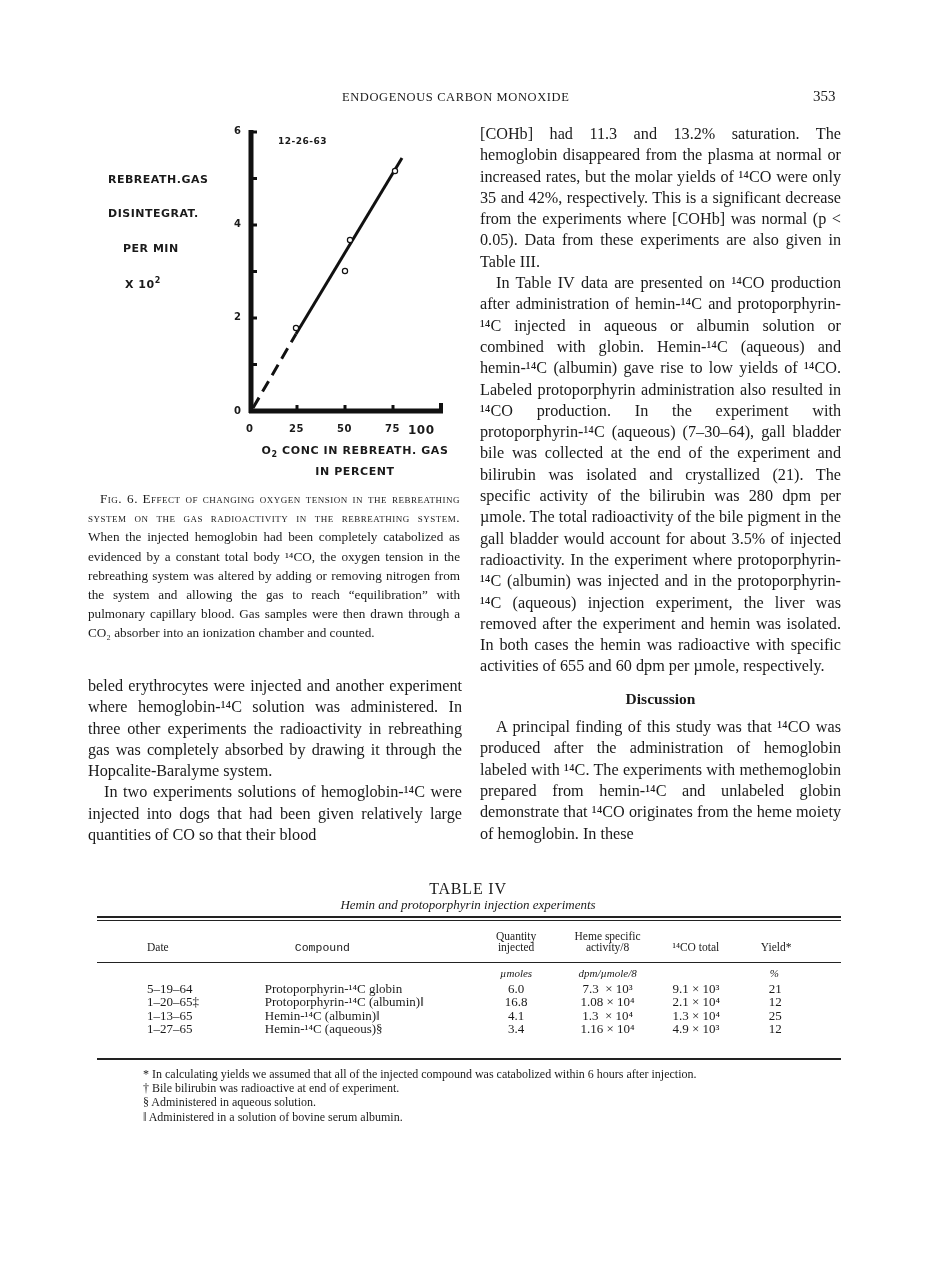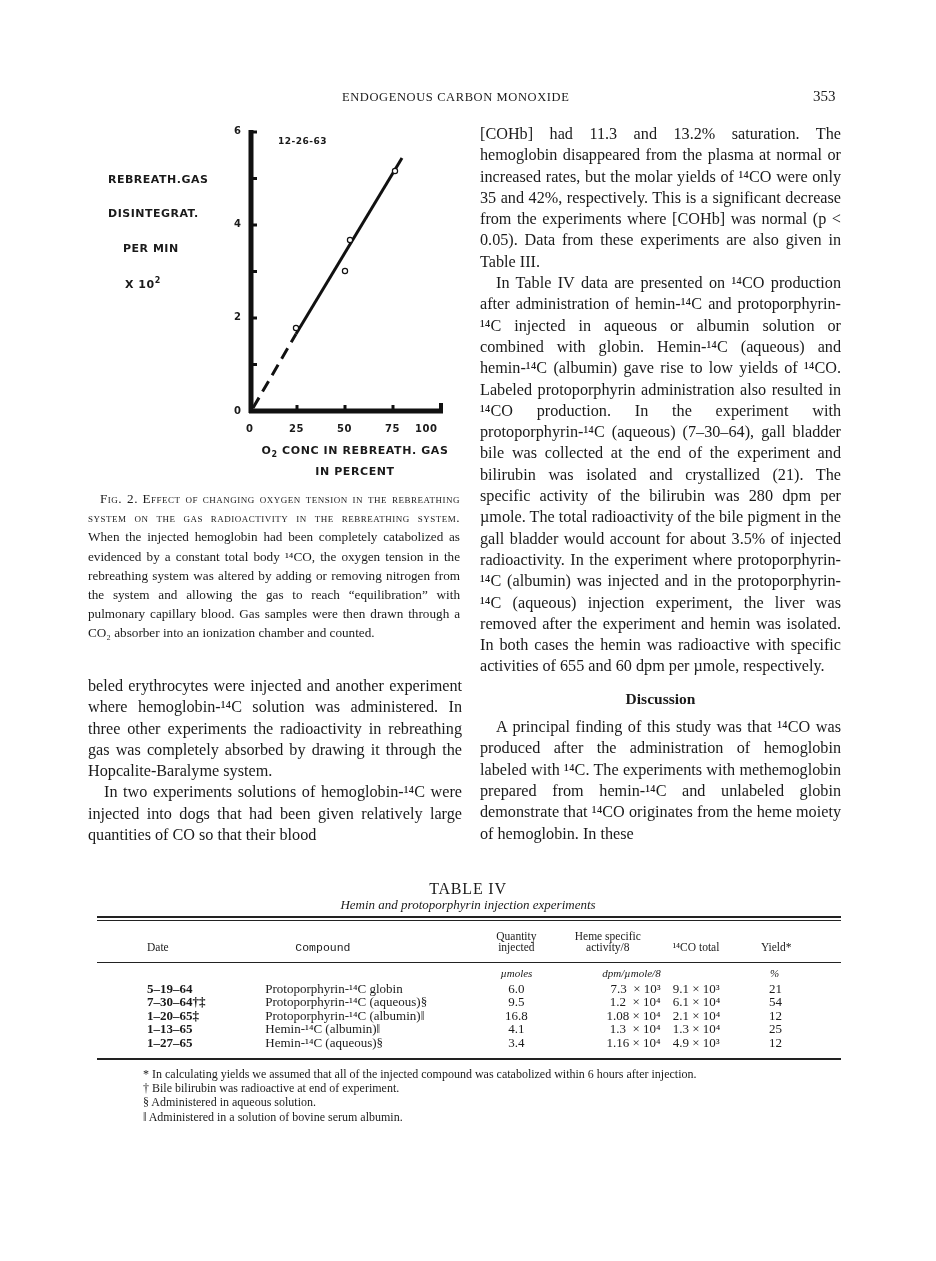--- a/index.html
+++ b/index.html
@@ -29,24 +29,24 @@
   .heading { text-align:center; font-weight:bold; font-size:15.5px; margin:10px 0 8px 0; }
 
   
   .tbl-label { top:880px; left:0; width:936px; text-align:center; font-size:16px; letter-spacing:0.8px; }
   .tbl-title { top:897px; left:0; width:936px; text-align:center; font-size:13px; font-style:italic; }
   .rule { position:absolute; left:97px; width:744px; background:#222; }
   table.data { position:absolute; left:97px; top:925px; width:744px; border-collapse:collapse;
                font-size:13px; line-height:13.5px; }
   table.data th { font-weight:normal; font-size:11.5px; line-height:11px; vertical-align:bottom; padding:6px 0 6px 0; }
   table.data td { padding:0; vertical-align:top; }
-  .c-date { width:135px; text-align:left; padding-left:50px !important;font-weight:bold; }
+  .c-date { width:135px; text-align:left; padding-left:50px !important; }
   .c-comp { width:215px; text-align:left; }
   .c-qty { width:65px; text-align:center; }
-  .c-heme { width:115px; text-align:right; padding-left:8px !important; }
+  .c-heme { width:115px; text-align:center; padding-left:8px !important; }
   .c-co { width:100px; text-align:left; padding-left:12px !important; }
   .c-yield { width:80px; text-align:left; }
   .units td { font-style:italic; font-size:11px; padding-top:8px !important; padding-bottom:1px !important; }
   .footnotes { left:143px; top:1067px; font-size:12px; line-height:14.2px; }
 </style>
 </head>
 <body>
 
 <div class="abs running-head">ENDOGENOUS CARBON MONOXIDE</div>
 <div class="abs page-num">353</div>
@@ -87,29 +87,29 @@
   <div class="abs ylab" style="left:139px;top:7px;font-size:10px;">6</div>
   <div class="abs ylab" style="left:139px;top:100px;font-size:10px;">4</div>
   <div class="abs ylab" style="left:139px;top:193px;font-size:10px;">2</div>
   <div class="abs ylab" style="left:139px;top:287px;font-size:10px;">0</div>
   <div class="abs ylab" style="left:183px;top:18px;font-size:9px;">12-26-63</div>
 
   <div class="abs ylab" style="left:151px;top:305px;font-size:10px;">0</div>
   <div class="abs ylab" style="left:194px;top:305px;font-size:10px;">25</div>
   <div class="abs ylab" style="left:242px;top:305px;font-size:10px;">50</div>
   <div class="abs ylab" style="left:290px;top:305px;font-size:10px;">75</div>
-  <div class="abs ylab" style="left:320px;top:305px;font-size:10px;">100</div>
+  <div class="abs ylab" style="left:313px;top:305px;font-size:12px;">100</div>
 
   <div class="abs xlab" style="left:150px;top:326px;width:220px;"><span>O</span><sub>2</sub><span> CONC IN REBREATH. GAS</span></div>
   <div class="abs xlab" style="left:150px;top:347px;width:220px;">IN PERCENT</div>
 </div>
 
 <div class="abs caption">
   <div class="lead">
-    <span class="sc">Fig. 2.</span>
+    <span class="sc">Fig. 6.</span>
     <span class="sc">Effect of changing oxygen tension in the rebreathing system on the gas radioactivity in the rebreathing system.</span>
     <span>When the injected hemoglobin had been completely catabolized as evidenced by a constant total body ¹⁴CO, the oxygen tension in the rebreathing system was altered by adding or removing nitrogen from the system and allowing the gas to reach “equilibration” with pulmonary capillary blood. Gas samples were then drawn through a CO₂ absorber into an ionization chamber and counted.</span>
   </div>
 </div>
 
 <div class="abs col col-left">
   <p>beled erythrocytes were injected and another experiment where hemoglobin-¹⁴C solution was administered. In three other experiments the radioactivity in rebreathing gas was completely absorbed by drawing it through the Hopcalite-Baralyme system.</p>
   <p class="ind">In two experiments solutions of hemoglobin-¹⁴C were injected into dogs that had been given relatively large quantities of CO so that their blood</p>
 </div>
 
@@ -149,28 +149,20 @@
     </tr>
     <tr>
       <td class="c-date">5–19–64</td>
       <td class="c-comp">Protoporphyrin-¹⁴C globin</td>
       <td class="c-qty">6.0</td>
       <td class="c-heme" style="white-space:pre;">7.3  × 10³</td>
       <td class="c-co">9.1 × 10³</td>
       <td class="c-yield" style="padding-left:8px;">21</td>
     </tr>
     <tr>
-      <td class="c-date">7–30–64†‡</td>
-      <td class="c-comp">Protoporphyrin-¹⁴C (aqueous)§</td>
-      <td class="c-qty">9.5</td>
-      <td class="c-heme" style="white-space:pre;">1.2  × 10⁴</td>
-      <td class="c-co">6.1 × 10⁴</td>
-      <td class="c-yield" style="padding-left:8px;">54</td>
-    </tr>
-    <tr>
       <td class="c-date">1–20–65‡</td>
       <td class="c-comp">Protoporphyrin-¹⁴C (albumin)‖</td>
       <td class="c-qty">16.8</td>
       <td class="c-heme" style="white-space:pre;">1.08 × 10⁴</td>
       <td class="c-co">2.1 × 10⁴</td>
       <td class="c-yield" style="padding-left:8px;">12</td>
     </tr>
     <tr>
       <td class="c-date">1–13–65</td>
       <td class="c-comp">Hemin-¹⁴C (albumin)‖</td>

